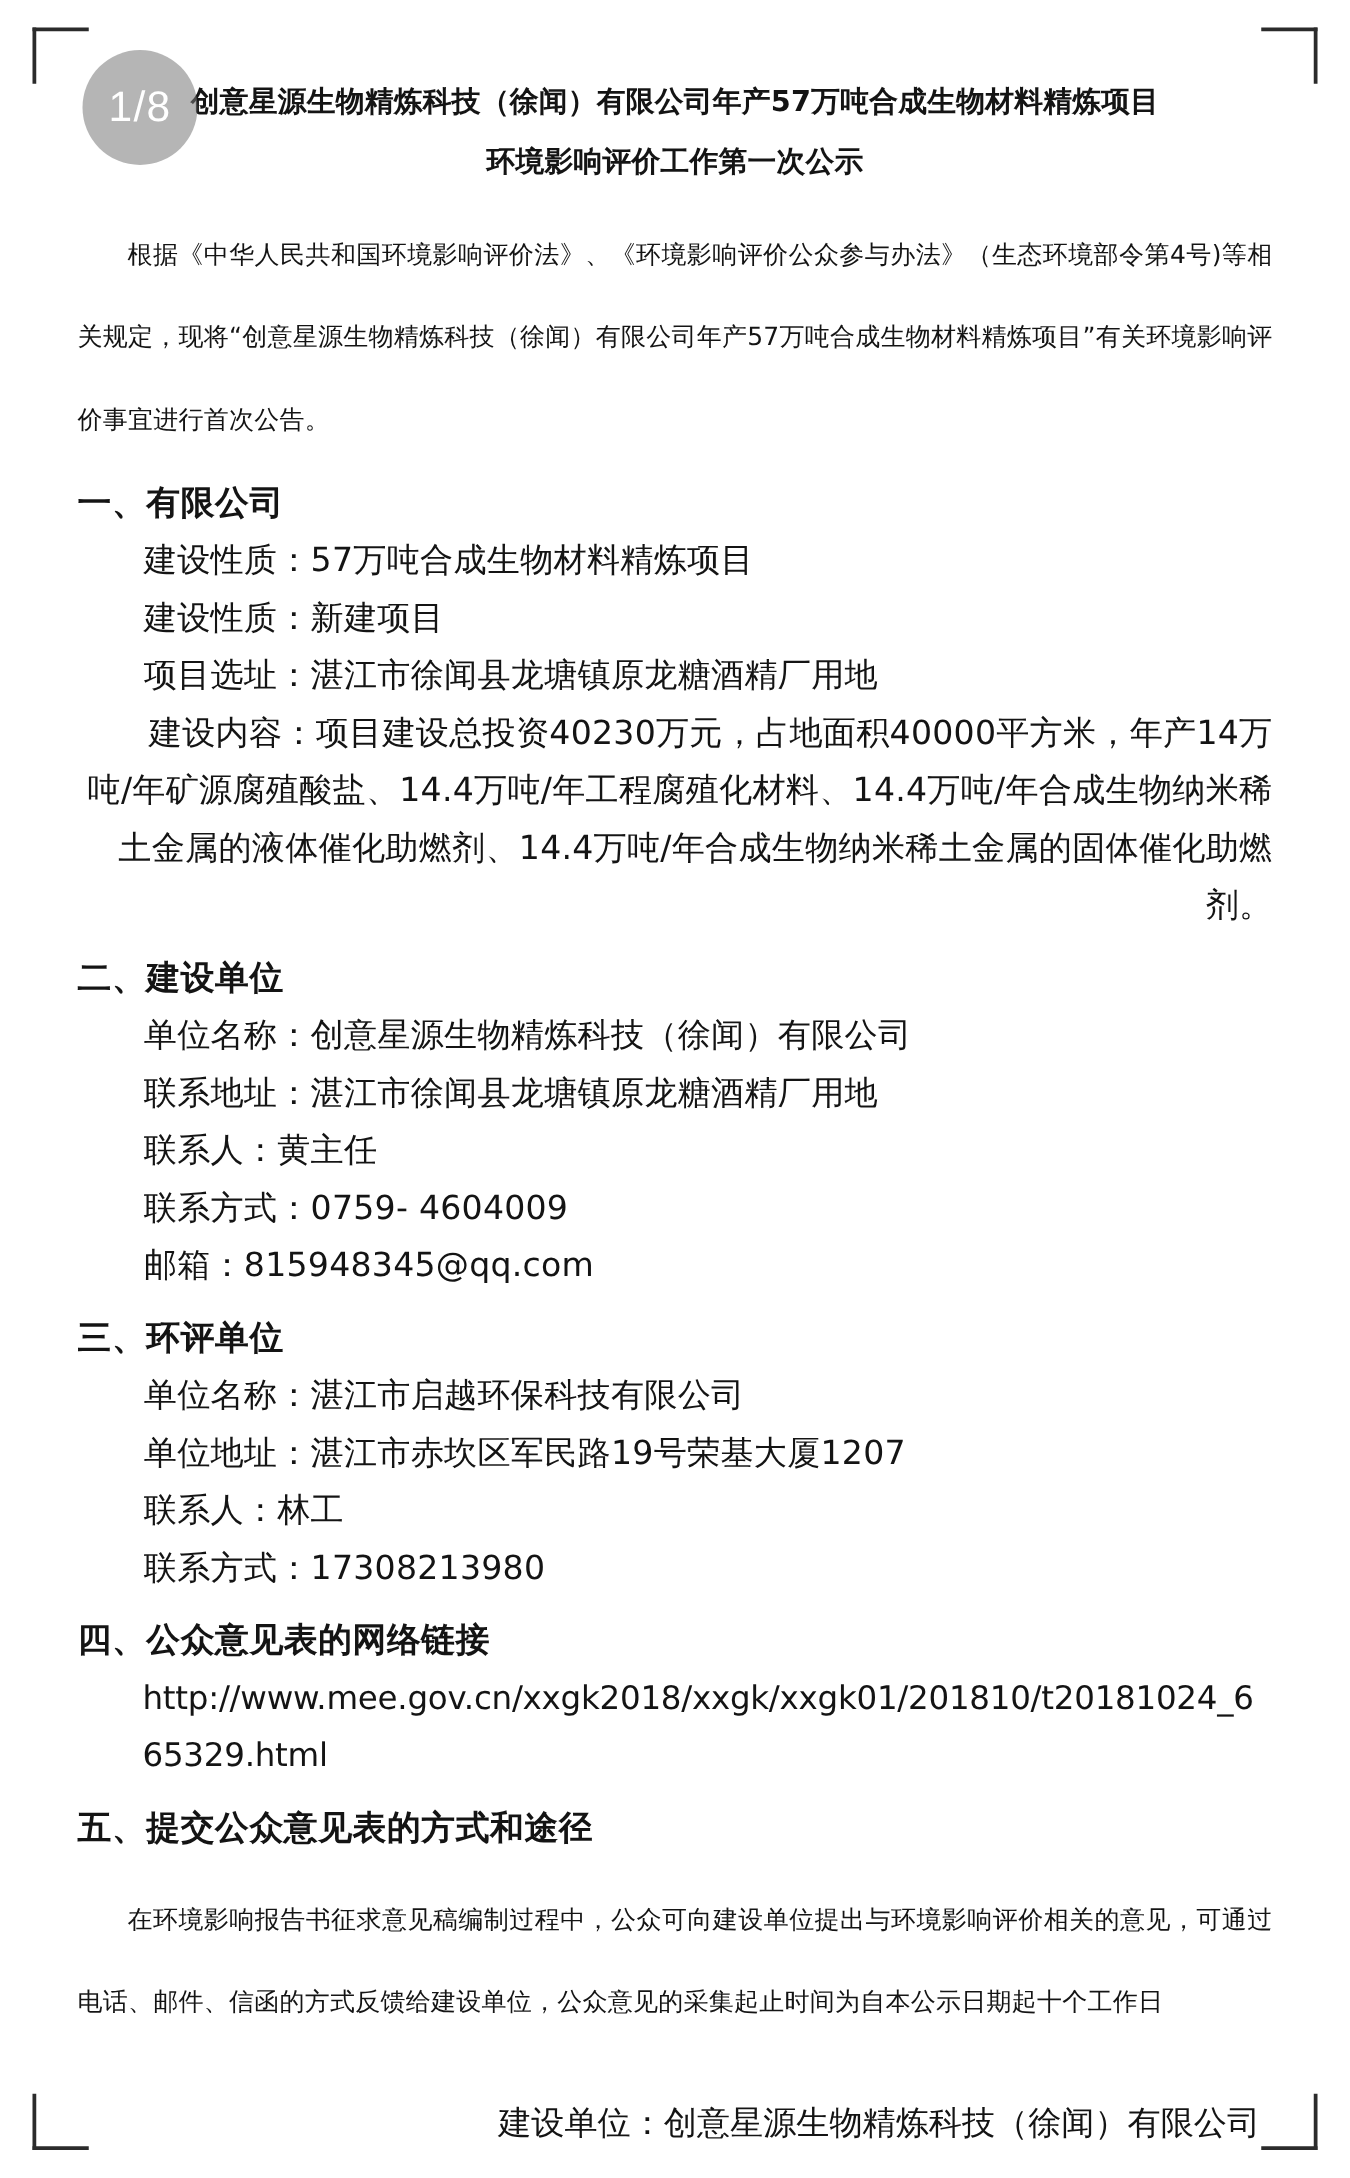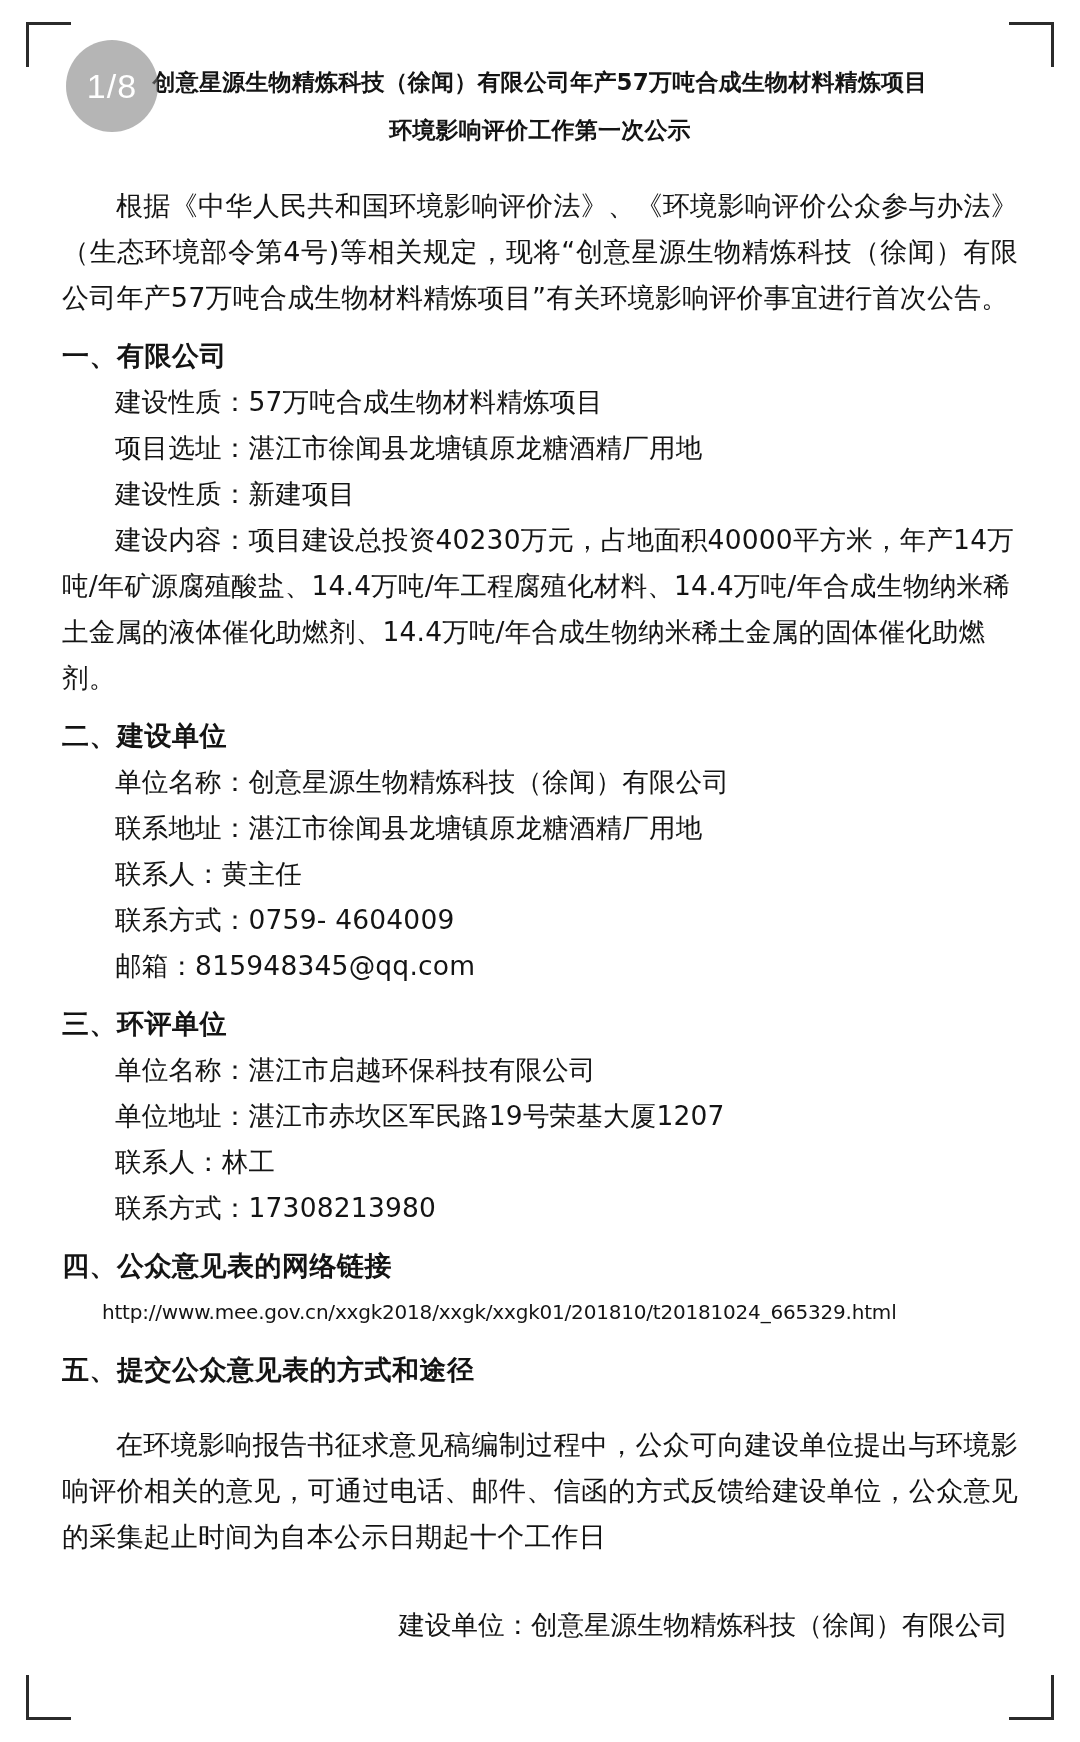--- a/index.html
+++ b/index.html
@@ -60,23 +60,23 @@
     font-size: 23px;
     line-height: 48px;
     font-weight: bold;
     text-align: center;
     margin: 8px 0 0 0;
     letter-spacing: 0.2px;
   }
   h1.doc-title .line2 { display: block; }
 
   p.para {
-    font-size: 27px;
-    line-height: 46px;
-    margin: 29px 0 0 0;
+    font-size: 20px;
+    line-height: 66px;
+    margin: 16px 0 0 0;
     text-align: justify;
     text-indent: 2em;
     letter-spacing: 0.2px;
   }
 
   h2.section {
     font-size: 27px;
     font-weight: bold;
     line-height: 46px;
     margin: 12px 0 0 0;
@@ -86,24 +86,25 @@
   .field {
     font-size: 26.5px;
     line-height: 46px;
     margin: 0;
     padding-left: 2em;
     letter-spacing: 0.2px;
   }
   .field.wrap {
     padding-left: 0;
     text-indent: 2em;
+    text-align: right;
   }
 
   .link-line {
-    font-size: 20px;
+    font-size: 26px;
     line-height: 46px;
     padding-left: 2em;
     font-family: "DejaVu Sans", "Liberation Sans", sans-serif;
     word-break: break-all;
     letter-spacing: -0.2px;
   }
 
   .sign {
     margin-top: 42px;
     text-align: right;
@@ -125,22 +126,22 @@
 
   <h1 class="doc-title">
     <span>创意星源生物精炼科技（徐闻）有限公司年产57万吨合成生物材料精炼项目</span>
     <span class="line2">环境影响评价工作第一次公示</span>
   </h1>
 
   <p class="para">根据《中华人民共和国环境影响评价法》、《环境影响评价公众参与办法》（生态环境部令第4号)等相关规定，现将“创意星源生物精炼科技（徐闻）有限公司年产57万吨合成生物材料精炼项目”有关环境影响评价事宜进行首次公告。</p>
 
   <h2 class="section">一、有限公司</h2>
   <p class="field">建设性质：57万吨合成生物材料精炼项目</p>
+  <p class="field">建设性质：新建项目</p>
   <p class="field">项目选址：湛江市徐闻县龙塘镇原龙糖酒精厂用地</p>
-  <p class="field">建设性质：新建项目</p>
   <p class="field wrap">建设内容：项目建设总投资40230万元，占地面积40000平方米，年产14万吨/年矿源腐殖酸盐、14.4万吨/年工程腐殖化材料、14.4万吨/年合成生物纳米稀土金属的液体催化助燃剂、14.4万吨/年合成生物纳米稀土金属的固体催化助燃剂。</p>
 
   <h2 class="section">二、建设单位</h2>
   <p class="field">单位名称：创意星源生物精炼科技（徐闻）有限公司</p>
   <p class="field">联系地址：湛江市徐闻县龙塘镇原龙糖酒精厂用地</p>
   <p class="field">联系人：黄主任</p>
   <p class="field">联系方式：0759- 4604009</p>
   <p class="field">邮箱：815948345@qq.com</p>
 
   <h2 class="section">三、环评单位</h2>

